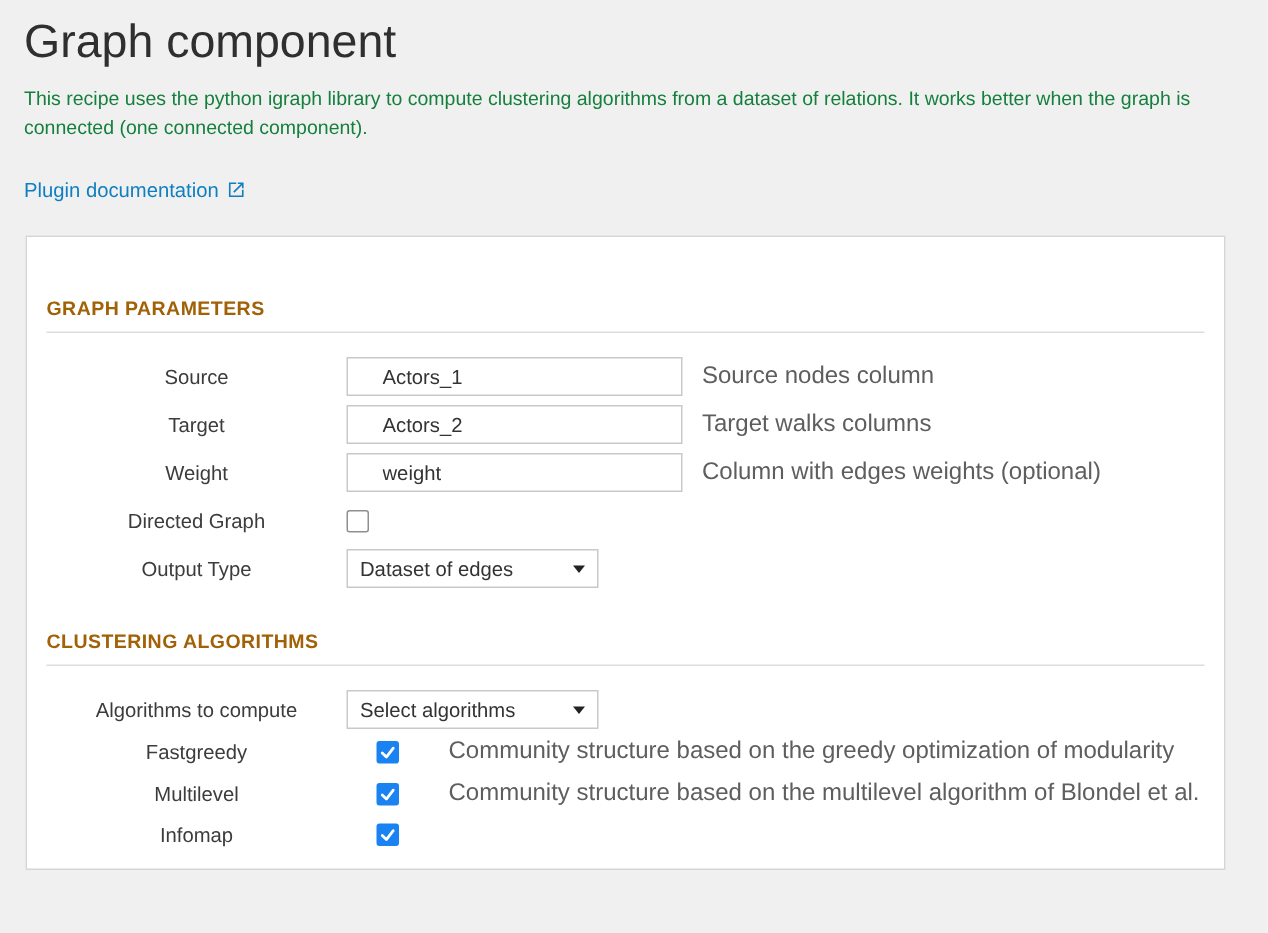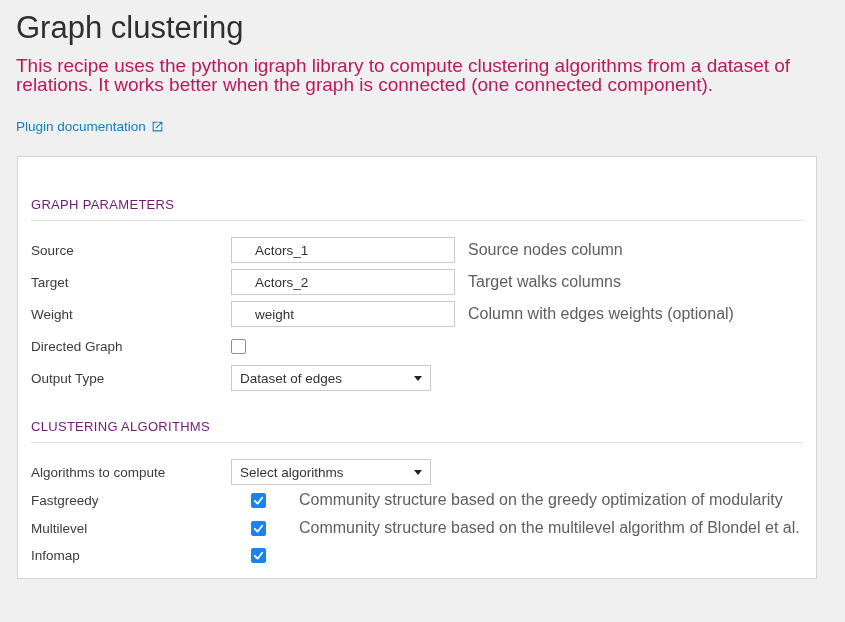--- a/index.html
+++ b/index.html
@@ -16,23 +16,23 @@
   .page-title {
     margin-top: 8px;
     font-size: 31px;
     font-weight: 500;
     line-height: 40px;
     color: #2f2f2f;
   }
   .page-description {
     margin-top: 8px;
     max-width: 796px;
-    font-size: 19px;
+    font-size: 13px;
     line-height: 19px;
-    color: #be185d;
+    color: #15803d;
   }
   .doc-link {
     display: inline-flex;
     align-items: center;
     gap: 5px;
     margin-top: 25px;
     font-size: 13.5px;
     color: #0f7fc0;
     text-decoration: none;
     cursor: pointer;
@@ -43,22 +43,22 @@
   .panel {
     margin-top: 21px;
     margin-left: 1px;
     width: 800px;
     background: #ffffff;
     border: 1px solid #d5d5d5;
     padding: 40px 13px 14px 13px;
   }
   .section-title {
     font-size: 13px;
-    font-weight: 400;
-    color: #701a75;
+    font-weight: 700;
+    color: #a16207;
     letter-spacing: 0.3px;
     padding-bottom: 8px;
     border-bottom: 1px solid #ddd;
     margin-bottom: 16px;
   }
   .section-clustering { margin-top: 28px; }
 
   
   .row {
     display: flex;
@@ -66,20 +66,21 @@
     min-height: 26px;
     margin-bottom: 6px;
   }
   .row.algo-row { min-height: 17px; margin-bottom: 10px; gap: 20px; }
   .row:last-child, .row.last { margin-bottom: 0; }
   .row-label {
     width: 200px;
     flex-shrink: 0;
     font-size: 13.5px;
     color: #3c3c3c;
+    text-align: center;
   }
   .text-input {
     width: 224px;
     height: 26px;
     border: 1px solid #c9c9c9;
     border-radius: 0;
     padding: 0 23px;
     font-family: "Liberation Sans", "DejaVu Sans", sans-serif;
     font-size: 13.5px;
     color: #333;
@@ -88,21 +89,21 @@
   }
   .help-text {
     margin-left: 13px;
     font-size: 16px;
     color: #5e5e5e;
   }
   .algo-help { }
 
   
   .select {
-    width: 200px;
+    width: 168px;
     height: 26px;
     border: 1px solid #c9c9c9;
     background: #fff;
     display: flex;
     align-items: center;
     justify-content: space-between;
     padding: 0 8px;
     font-size: 13.5px;
     color: #333;
     cursor: pointer;
@@ -131,21 +132,21 @@
     background: #1b82f1;
     border-color: #1b82f1;
   }
   .checkbox.checked svg { display: block; }
 </style>
 </head>
 <body>
 
 <div class="page">
 
-  <h1 class="page-title">Graph clustering</h1>
+  <h1 class="page-title">Graph component</h1>
 
   <p class="page-description">This recipe uses the python igraph library to compute clustering algorithms from a dataset of relations. It works better when the graph is connected (one connected component).</p>
 
   <a class="doc-link">
     <span>Plugin documentation</span>
     <span>
       <svg width="13" height="13" viewBox="0 0 24 24" fill="#0f7fc0">
         <path d="M19 19H5V5h7V3H3v18h18v-9h-2v7z"></path>
         <path d="M14 3v2h3.59l-9.3 9.3 1.41 1.41 9.3-9.3V10h2V3h-7z"></path>
       </svg>

